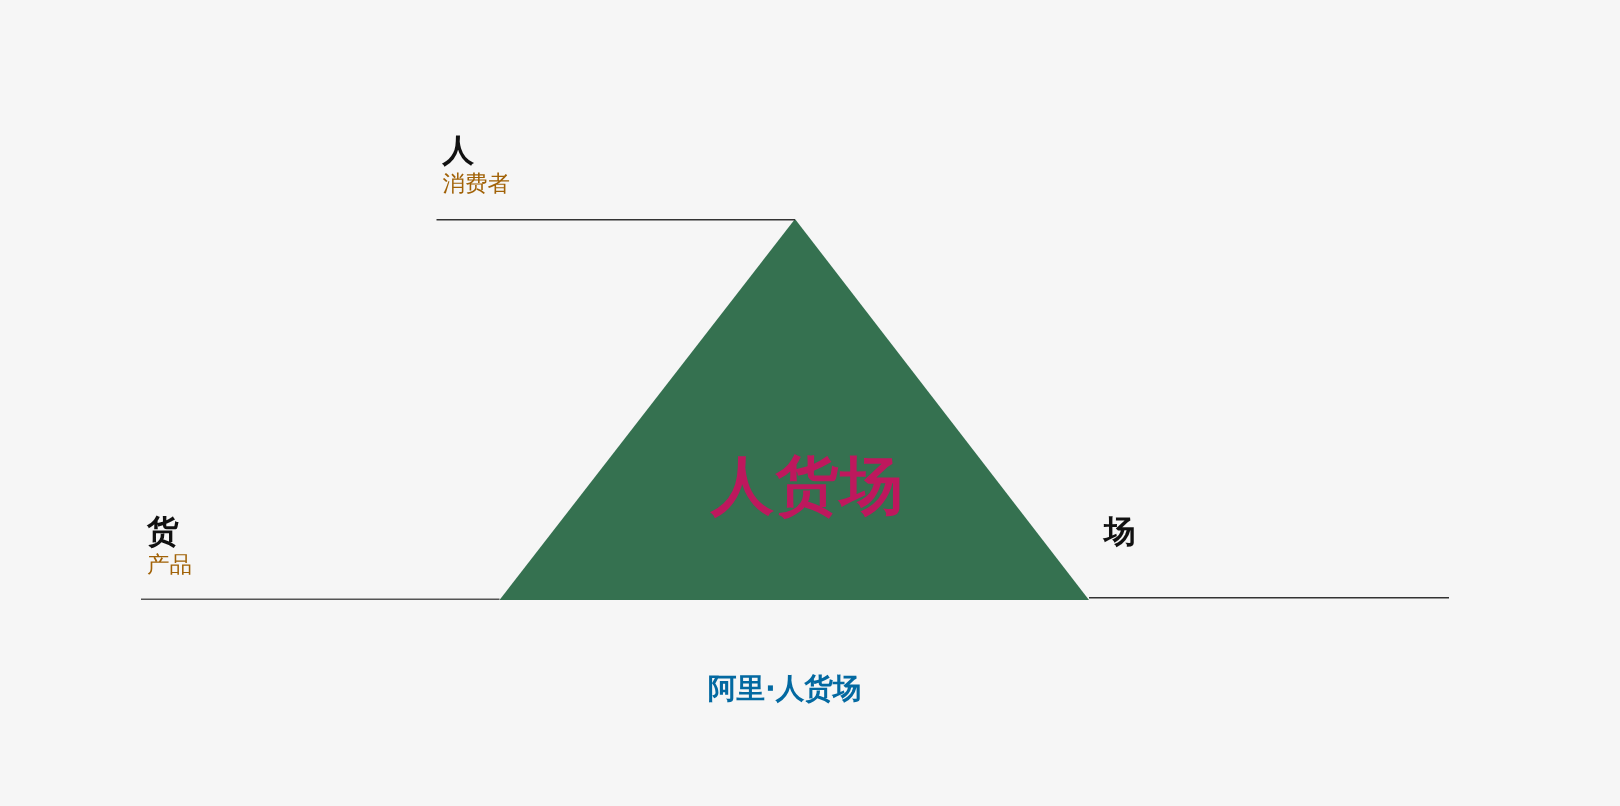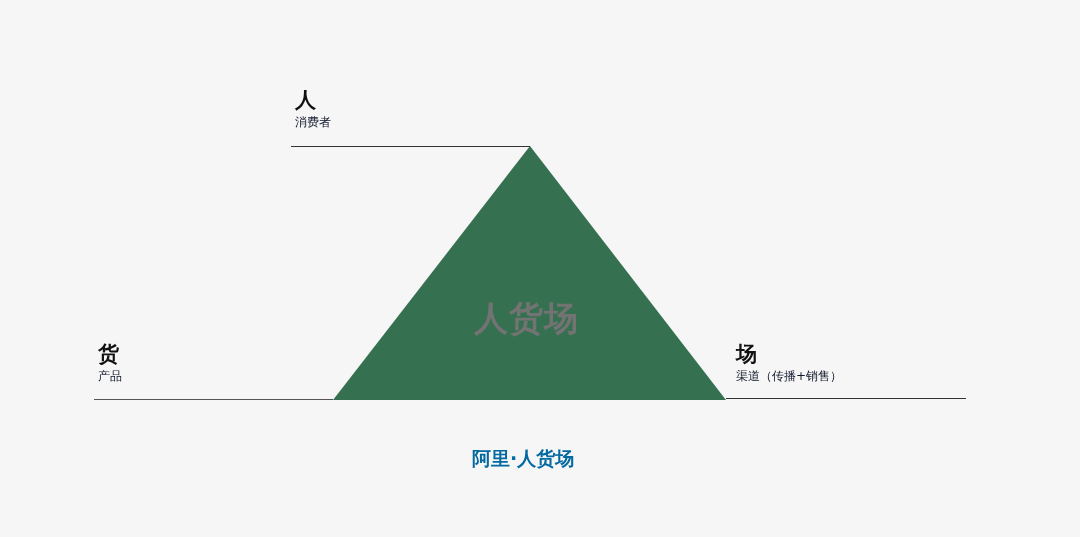--- a/index.html
+++ b/index.html
@@ -3,23 +3,23 @@
 <meta charset="utf-8">
 <style>
   html, body { margin: 0; padding: 0; }
   body {
     width: 1080px; height: 537px; background: #f6f6f6;
     position: relative; overflow: hidden;
     font-family: "DejaVu Sans", "Liberation Sans", sans-serif;
   }
   .abs { position: absolute; }
   .title { font-weight: bold; font-size: 21px; color: #111; line-height: 24px; }
-  .sub { font-size: 12px; color: #0f172a; line-height: 20px; white-space: nowrap; }
+  .sub { font-size: 15px; color: #a16207; line-height: 20px; white-space: nowrap; }
   .line { position: absolute; height: 1px; background: #333; }
-  .center-label { color: #737373; font-weight: bold; font-size: 34px; letter-spacing: 1px; font-family: Liberation Serif, serif; }
+  .center-label { color: #be185d; font-weight: bold; font-size: 42px; letter-spacing: 1px; font-family: Liberation Serif, serif; }
   .caption { font-weight: bold; font-size: 19px; color: #0369a1; }
   svg { position: absolute; left: 0; top: 0; }
 </style>
 </head>
 <body>
 
 <svg width="1080" height="537">
   <polygon points="530,146 333,400 726,400" fill="#357150"></polygon>
 </svg>
 
@@ -32,18 +32,17 @@
   <div class="sub">消费者</div>
 </div>
 
 <div class="abs" style="left:98px; top:342px;">
   <div class="title">货</div>
   <div class="sub">产品</div>
 </div>
 
 <div class="abs" style="left:736px; top:342px;">
   <div class="title">场</div>
-  <div class="sub">渠道（传播+销售）</div>
 </div>
 
 <div class="abs center-label" style="left:474px; top:296px;">人货场</div>
 
 <div class="abs caption" style="left:472px; top:446px;">阿里·人货场</div>
 
 </body></html>

